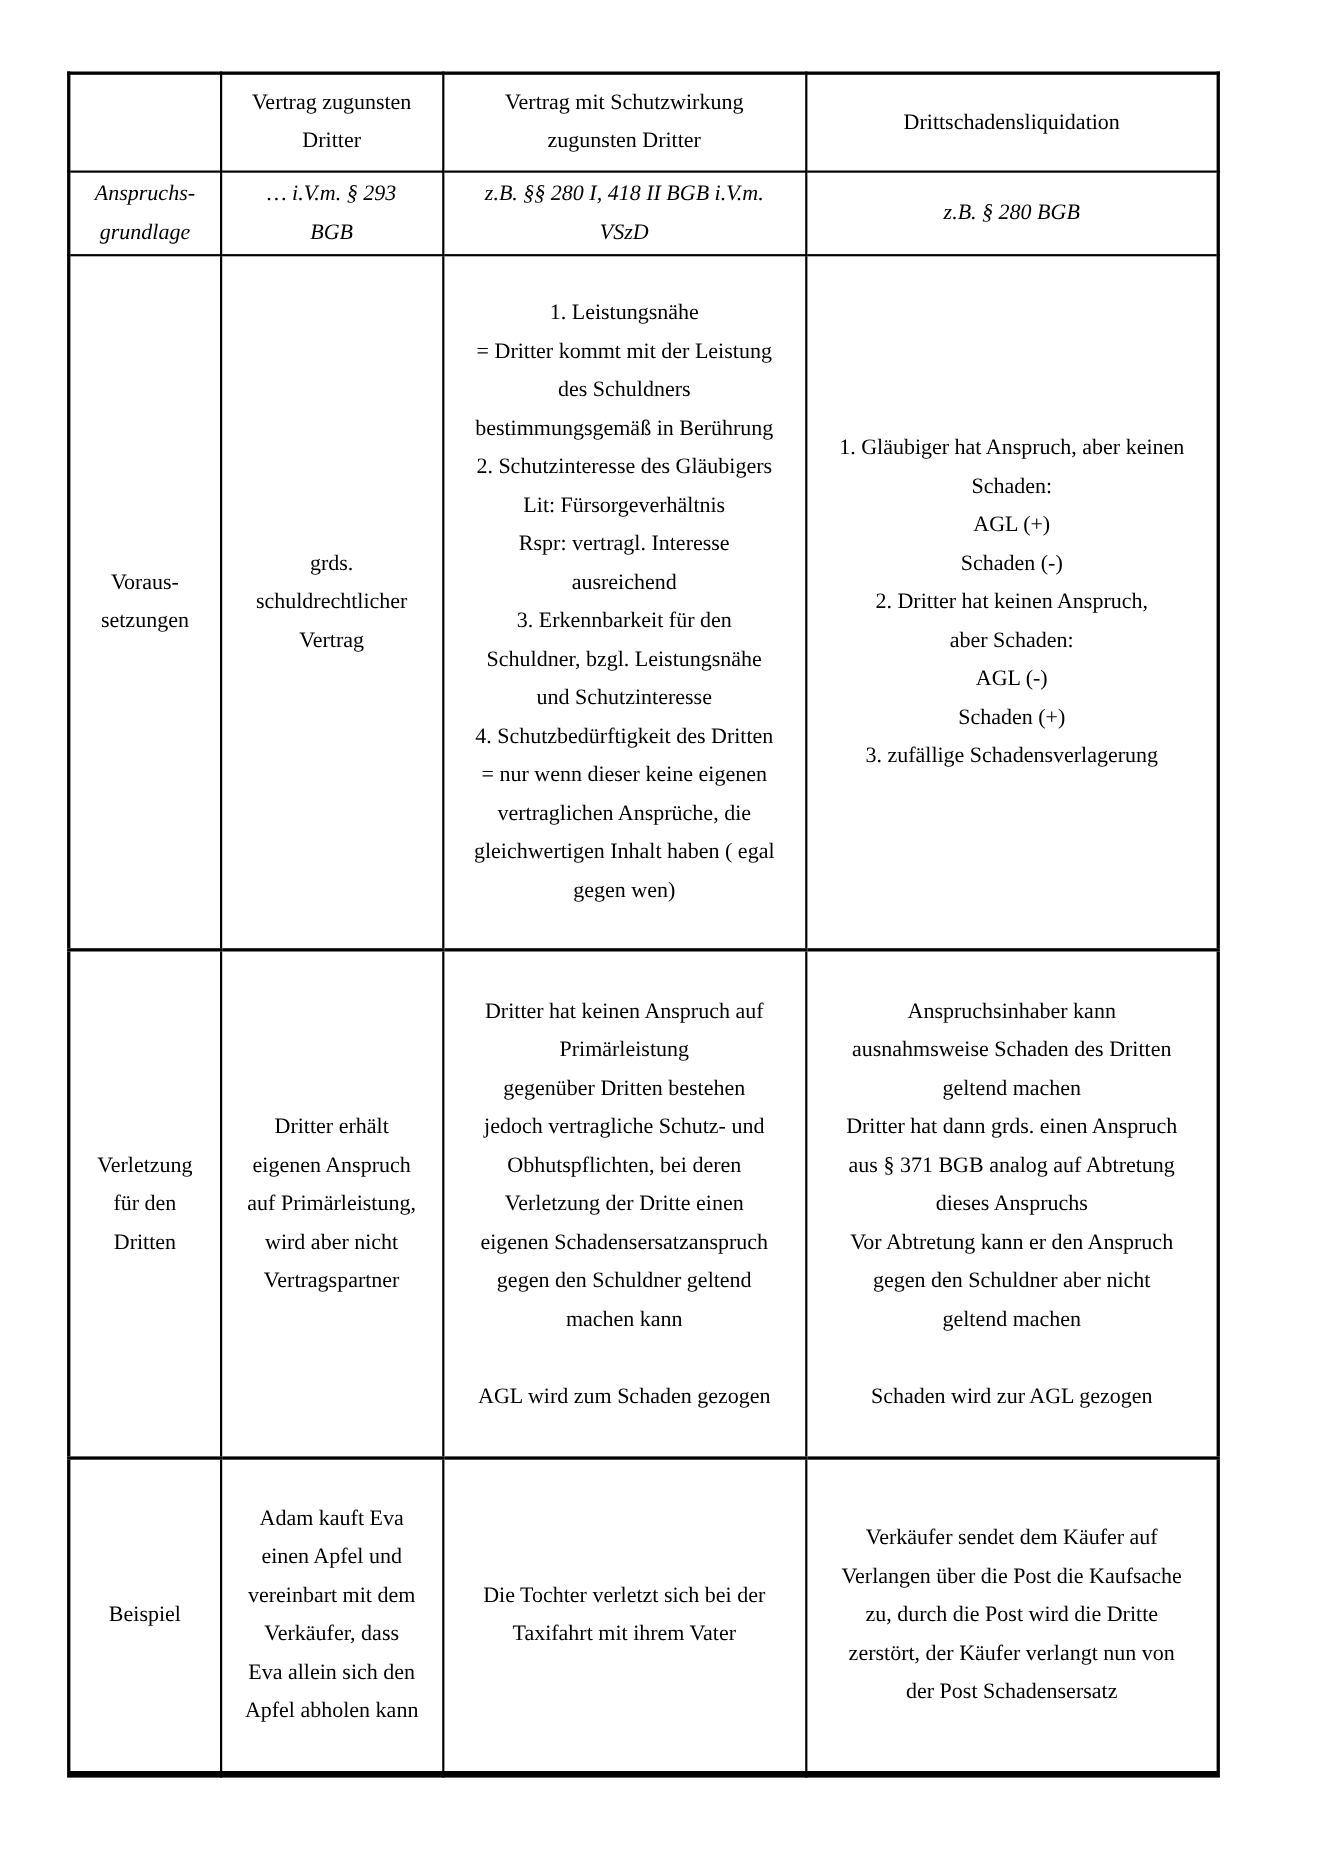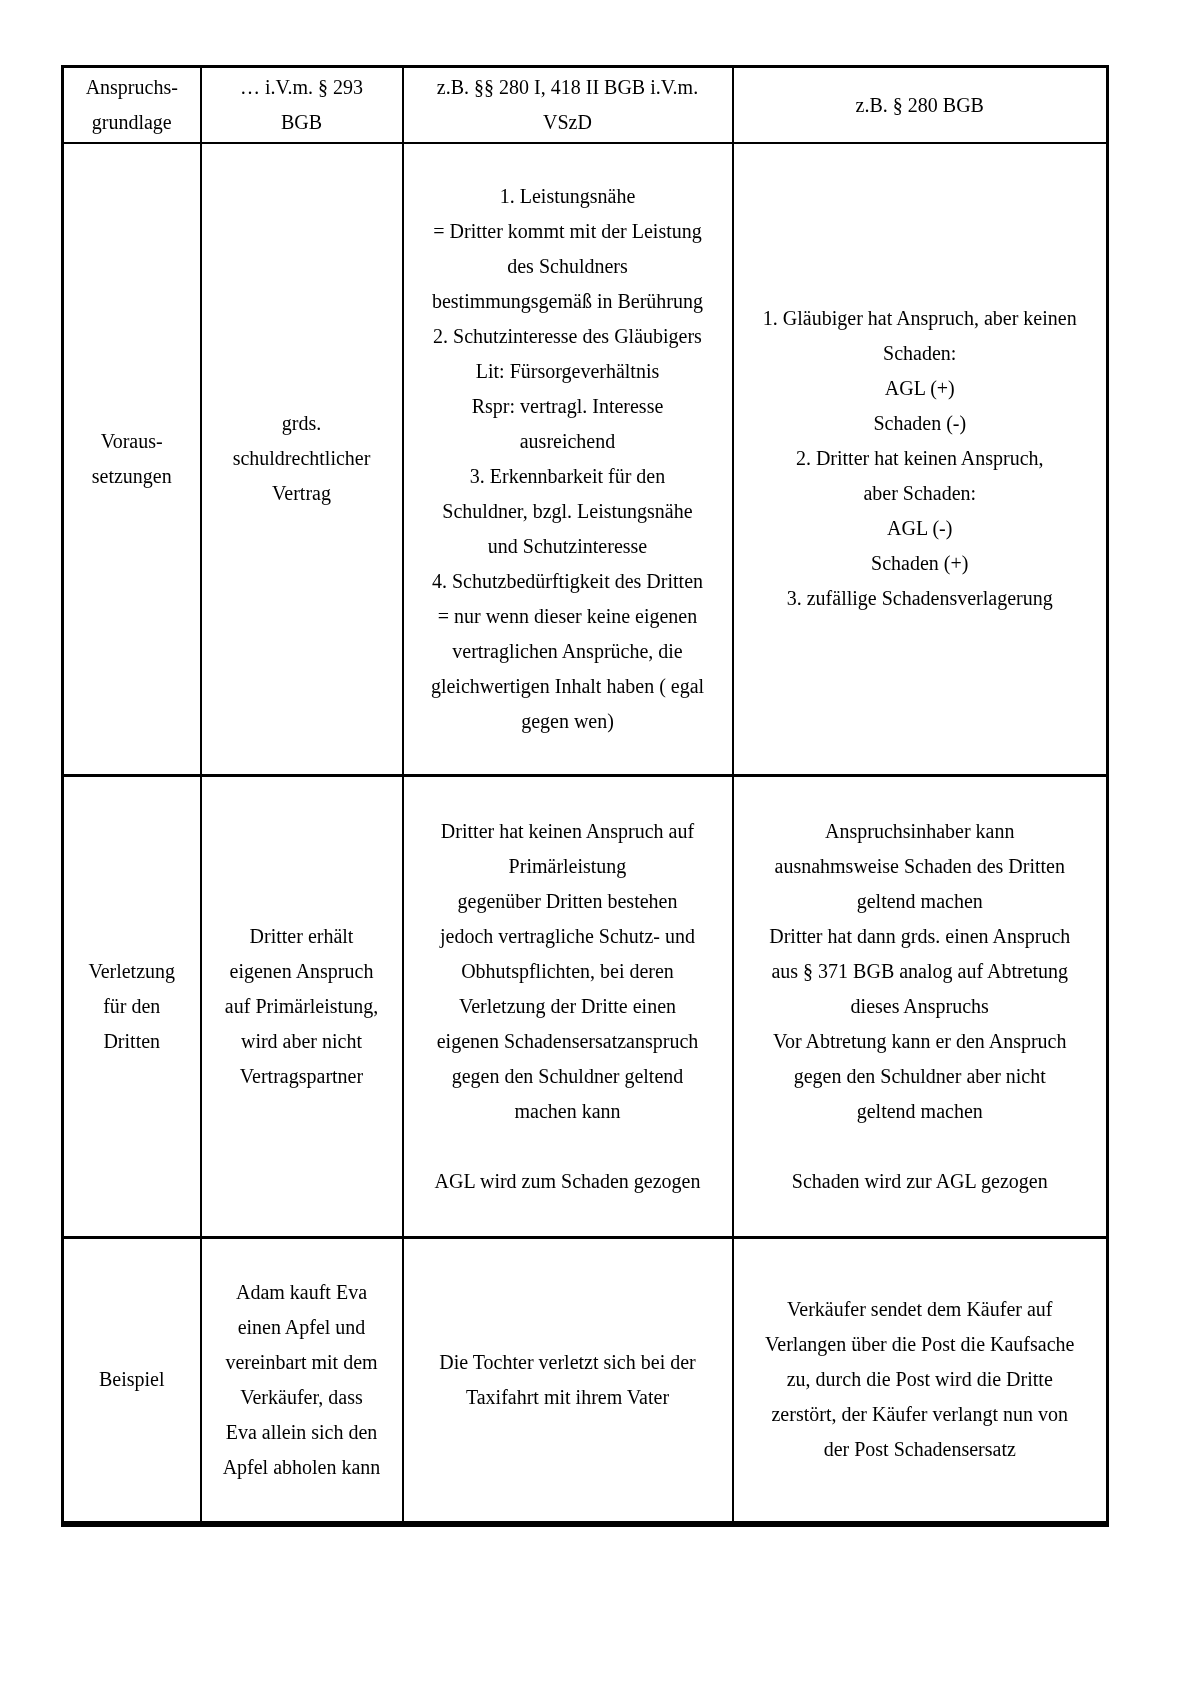--- a/index.html
+++ b/index.html
@@ -25,39 +25,47 @@
     border:2px solid #000;
     text-align:center;
     vertical-align:middle;
     font-size:20px;
     line-height:35px;
     white-space:pre-line;
     padding:2px 4px;
     overflow:hidden;
   }
   tr.row-header{height:89px;}
-  tr.row-agl{height:71px;}
+  tr.row-agl{height:71px;font-style:italic;}
   tr.row-voraussetzungen{height:632px;}
   tr.row-rechtsfolge{height:446px;}
   tr.row-beispiel{height:287px;}
   tr.thick-top td{border-top-width:3px;}
   .u{}
 </style>
 </head>
 <body>
 
 <div class="page">
   <table class="law-table">
     <colgroup>
       <col style="width:138px">
       <col style="width:202px">
       <col style="width:330px">
       <col style="width:375px">
     </colgroup>
     <tbody>
+        <tr class="row-header">
+      <td></td>
+      <td>Vertrag zugunsten
+Dritter</td>
+      <td>Vertrag mit Schutzwirkung
+zugunsten Dritter</td>
+      <td>Drittschadensliquidation</td>
+    </tr>
     <tr class="row-agl">
       <td>Anspruchs-
 grundlage</td>
       <td>… i.V.m. § 293
 BGB</td>
       <td>z.B. §§ 280 I, 418 II BGB i.V.m.
 VSzD</td>
       <td>z.B. § 280 BGB</td>
     </tr>
     <tr class="row-voraussetzungen">

